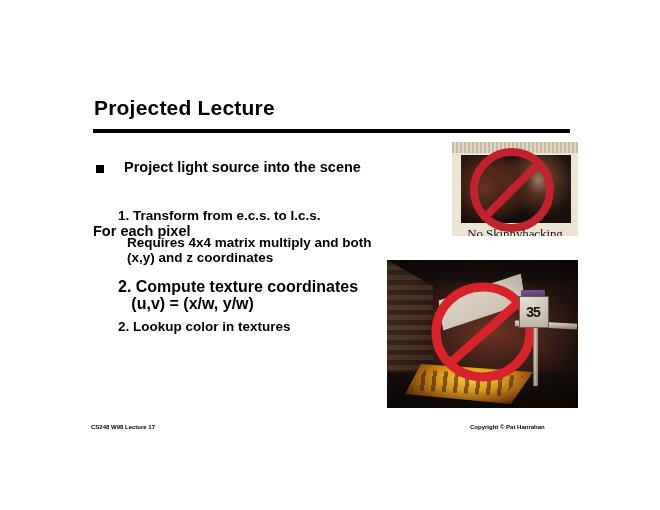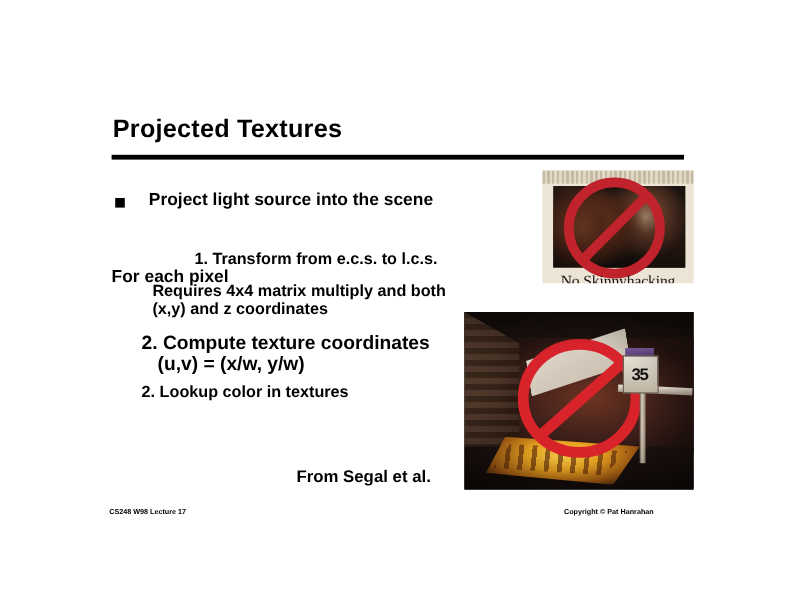--- a/index.html
+++ b/index.html
@@ -66,21 +66,20 @@
   #line-foreach {
     left: 93px;
     top: 184px;
     font-size: 14.5px;
     margin-top: 40px;
   }
   #line-step1 {
     left: 118px;
     top: 209px;
     font-size: 13.5px;
-    margin-left: 44px;
   }
   #line-requires {
     left: 127px;
     top: 236px;
     font-size: 13.5px;
   }
   #line-step2 {
     left: 118px;
     top: 278px;
     font-size: 16px;
@@ -300,37 +299,36 @@
     left: 0; top: 0;
     width: 191px; height: 148px;
     background: radial-gradient(ellipse at 50% 50%, rgba(0,0,0,0) 45%, rgba(0,0,0,0.45) 100%);
   }
 </style>
 </head>
 <body>
 
 <div id="slide">
 
-  <div id="title">Projected Textures</div>
+  <div id="title">Projected Lecture</div>
   <div id="title-rule"></div>
 
   <div id="bullet-square"></div>
   <div class="line" id="bullet-1-text">Project light source into the scene</div>
 
   <div class="line" id="line-foreach">For each pixel</div>
 
   <div class="line" id="line-step1">1. Transform from e.c.s. to l.c.s.</div>
 
   <div class="line" id="line-requires"><span>Requires 4x4 matrix multiply and both</span><br><span>(x,y) and z coordinates</span></div>
 
   <div class="line" id="line-step2"><span>2. Compute texture coordinates</span><br><span>   (u,v) = (x/w, y/w)</span></div>
 
   <div class="line" id="line-step3">2. Lookup color in textures</div>
 
-  <div class="line" id="line-from">From Segal et al.</div>
 
   <div class="footer" id="footer-left">CS248 W98 Lecture 17</div>
   <div class="footer" id="footer-right">Copyright © Pat Hanrahan</div>
 
   <div id="poster">
     <div id="poster-newsprint"></div>
     <div id="poster-photo">
       <div id="poster-photo-dark"></div>
     </div>
     <svg id="poster-nosign" viewBox="0 0 92 92">

